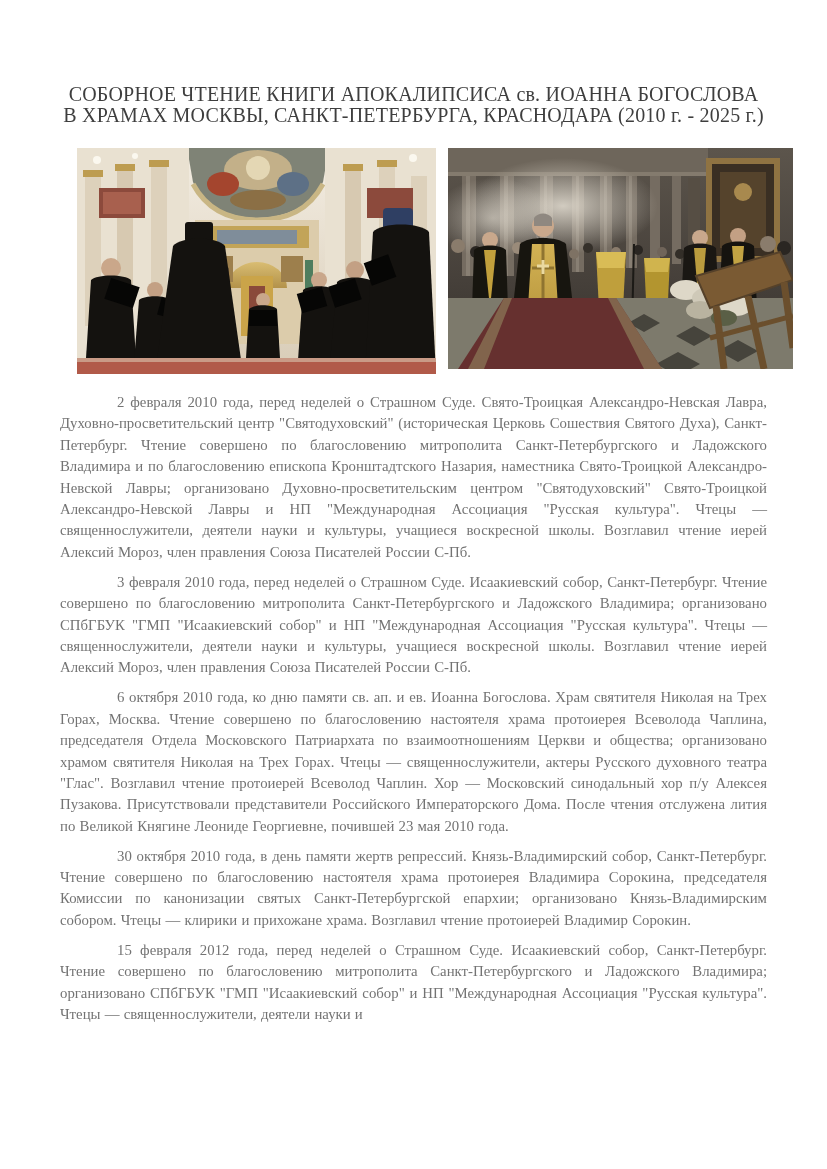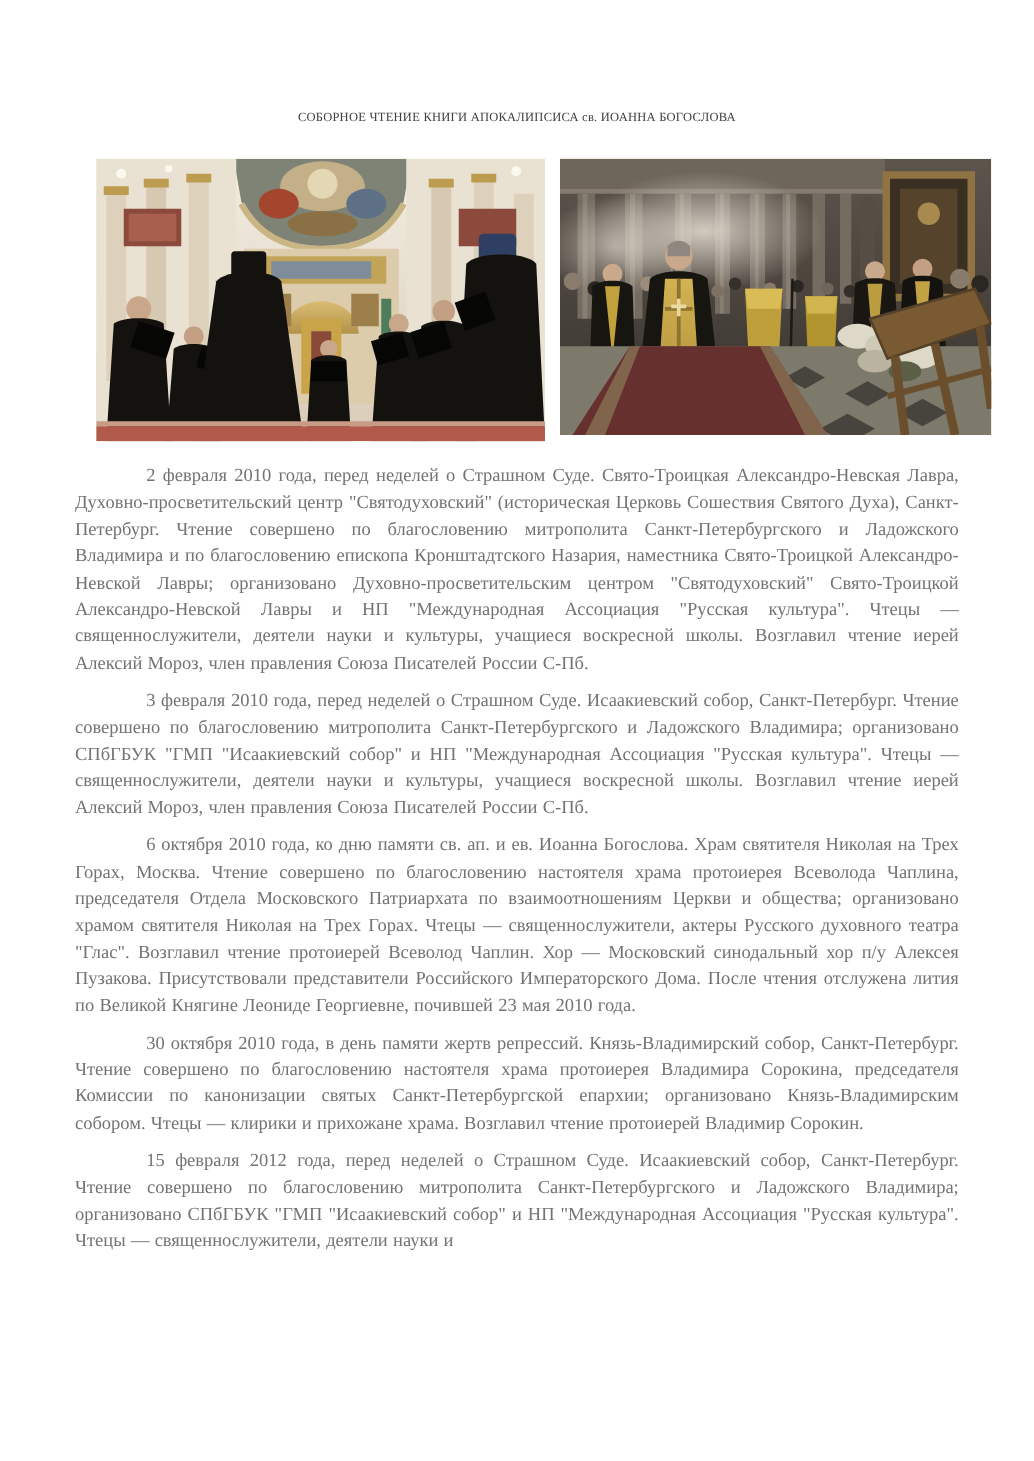--- a/index.html
+++ b/index.html
@@ -6,21 +6,21 @@
   body {
     width: 827px; height: 1169px;
     background: #ffffff;
     overflow: hidden;
     font-family: "Liberation Serif", "DejaVu Serif", serif;
   }
   .page { padding: 0 60px; box-sizing: border-box; width: 827px; }
 
   .title {
     margin: 84px 0 0 0;
-    font-size: 10px;
+    font-size: 20px;
     line-height: 21px;
     font-weight: normal;
     text-align: center;
     color: #3e3e3e;
     letter-spacing: 0.2px;
   }
 
   .photos {
     margin: 22px 0 0 17px;
     width: 716px;
@@ -39,21 +39,21 @@
     text-indent: 57px;
     margin: 0 0 8.5px 0;
     word-spacing: 0.5px;
   }
 </style>
 </head>
 <body>
 
 <div class="page">
 
-  <h1 class="title"><span>СОБОРНОЕ ЧТЕНИЕ КНИГИ АПОКАЛИПСИСА св. ИОАННА БОГОСЛОВА</span><br></h1>
+  <h1 class="title"><span>СОБОРНОЕ ЧТЕНИЕ КНИГИ АПОКАЛИПСИСА св. ИОАННА БОГОСЛОВА</span><br><span>В ХРАМАХ МОСКВЫ, САНКТ-ПЕТЕРБУРГА, КРАСНОДАРА (2010 г. - 2025 г.)</span></h1>
 
   <div class="photos">
 
     <figure class="photo" role="img" aria-label="Клирики в чёрных облачениях с папками читают в богато украшенном соборе; золочёные своды и красная ковровая дорожка">
       <svg width="359" height="226" viewBox="0 0 359 226">
         <defs>
           <linearGradient id="wallL" x1="0" y1="0" x2="0" y2="1">
             <stop offset="0" stop-color="#f3ede2"></stop>
               <stop offset="1" stop-color="#d8ccb7"></stop>
           </linearGradient>

